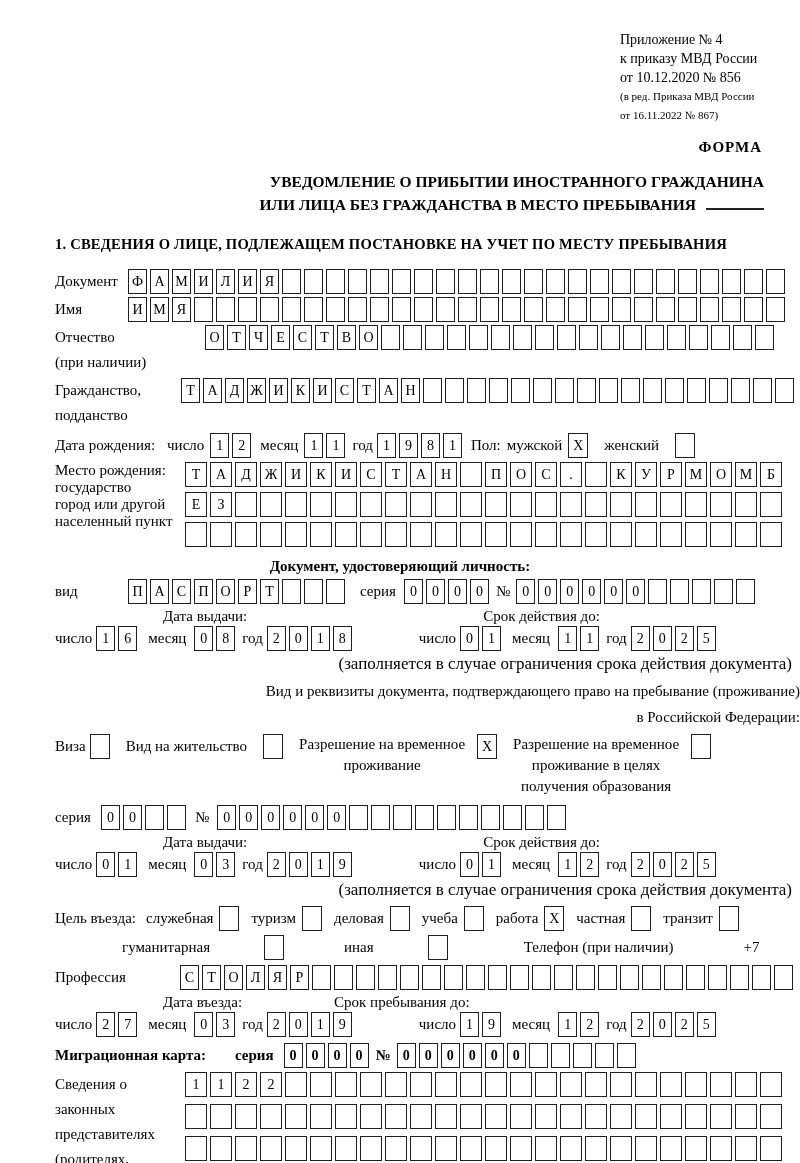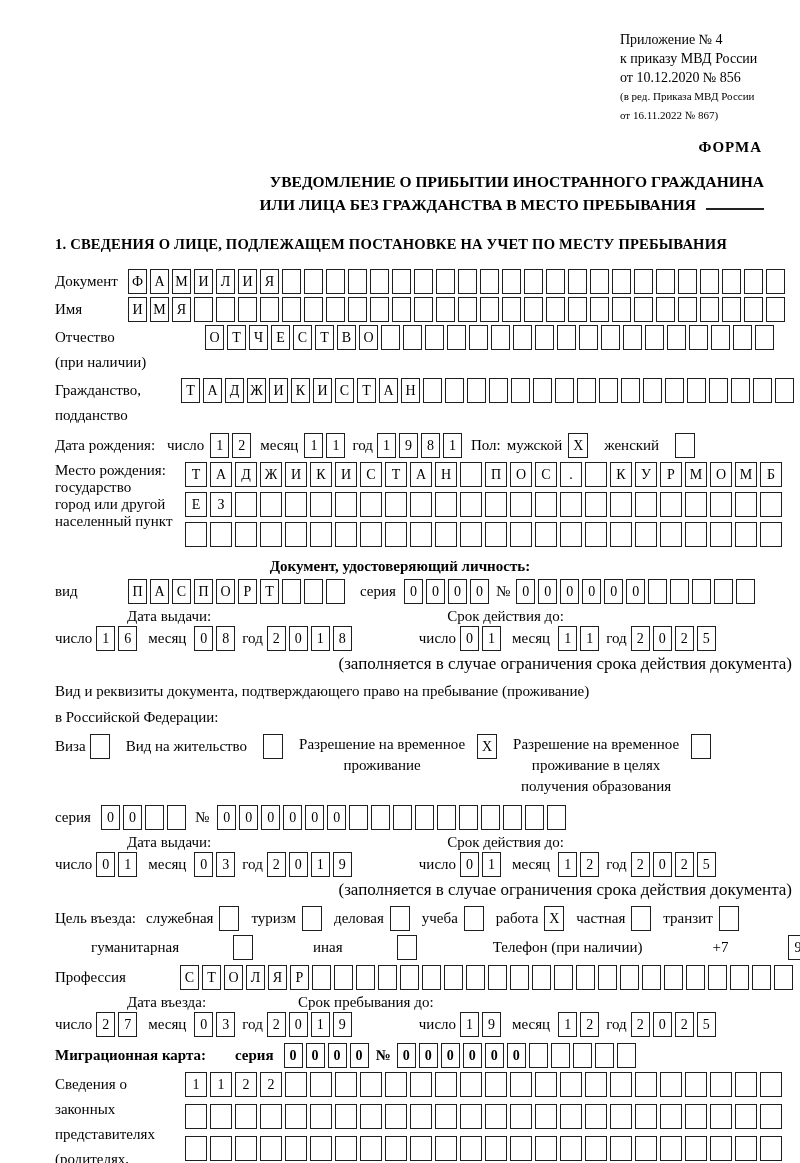--- a/index.html
+++ b/index.html
@@ -27,31 +27,31 @@
   }
   .wide .cell{width:22px;}
   .checkbox{
     display:inline-flex;align-items:center;justify-content:center;flex:none;
     width:20px;height:25px;box-sizing:border-box;border:1.6px solid #1f1f1f;font-size:14px;background:#fff;
   }
   .inline-lbl{line-height:25px;flex:none;}
   .ml4{margin-left:4px;} .ml6{margin-left:6px;} .ml8{margin-left:8px;} .ml10{margin-left:10px;} .ml12{margin-left:12px;} .ml16{margin-left:16px;}
   .doc-heading{text-align:center;font-weight:bold;margin:6px 55px 4px 0;}
   .date-heads{display:flex;margin:4px 0 1px 0;}
-  .dh1{margin-left:72px;} .dh2{margin-left:236px;} .dh2b{margin-left:92px;}
+  .dh1{margin-left:108px;} .dh2{margin-left:236px;} .dh2b{margin-left:92px;}
   .dg{display:flex;align-items:center;}
   .dg-right{margin-left:64px;}
   .note{font-size:17px;text-align:right;margin:2px 8px 6px 0;}
-  .intro{line-height:22px;margin-top:4px;}
+  .intro{line-height:22px;margin-top:4px;text-align:right;}
   .opts-row{display:flex;align-items:flex-start;margin:6px 0 8px 0;}
   .opt-block{text-align:center;white-space:pre-line;line-height:21px;flex:none;}
   .purpose-row{display:flex;align-items:center;margin-bottom:4px;}
   .purpose-row .inline-lbl{margin-right:6px;}
   .purpose-row .checkbox{margin-right:12px;}
-  .indent70{margin-left:36px;gap:48px;}
+  .indent70{margin-left:67px;gap:48px;}
 </style>
 </head>
 <body>
 
 <div class="page">
 
   <div class="appendix">
     <div>Приложение № 4</div>
     <div>к приказу МВД России</div>
     <div>от 10.12.2020 № 856</div>

